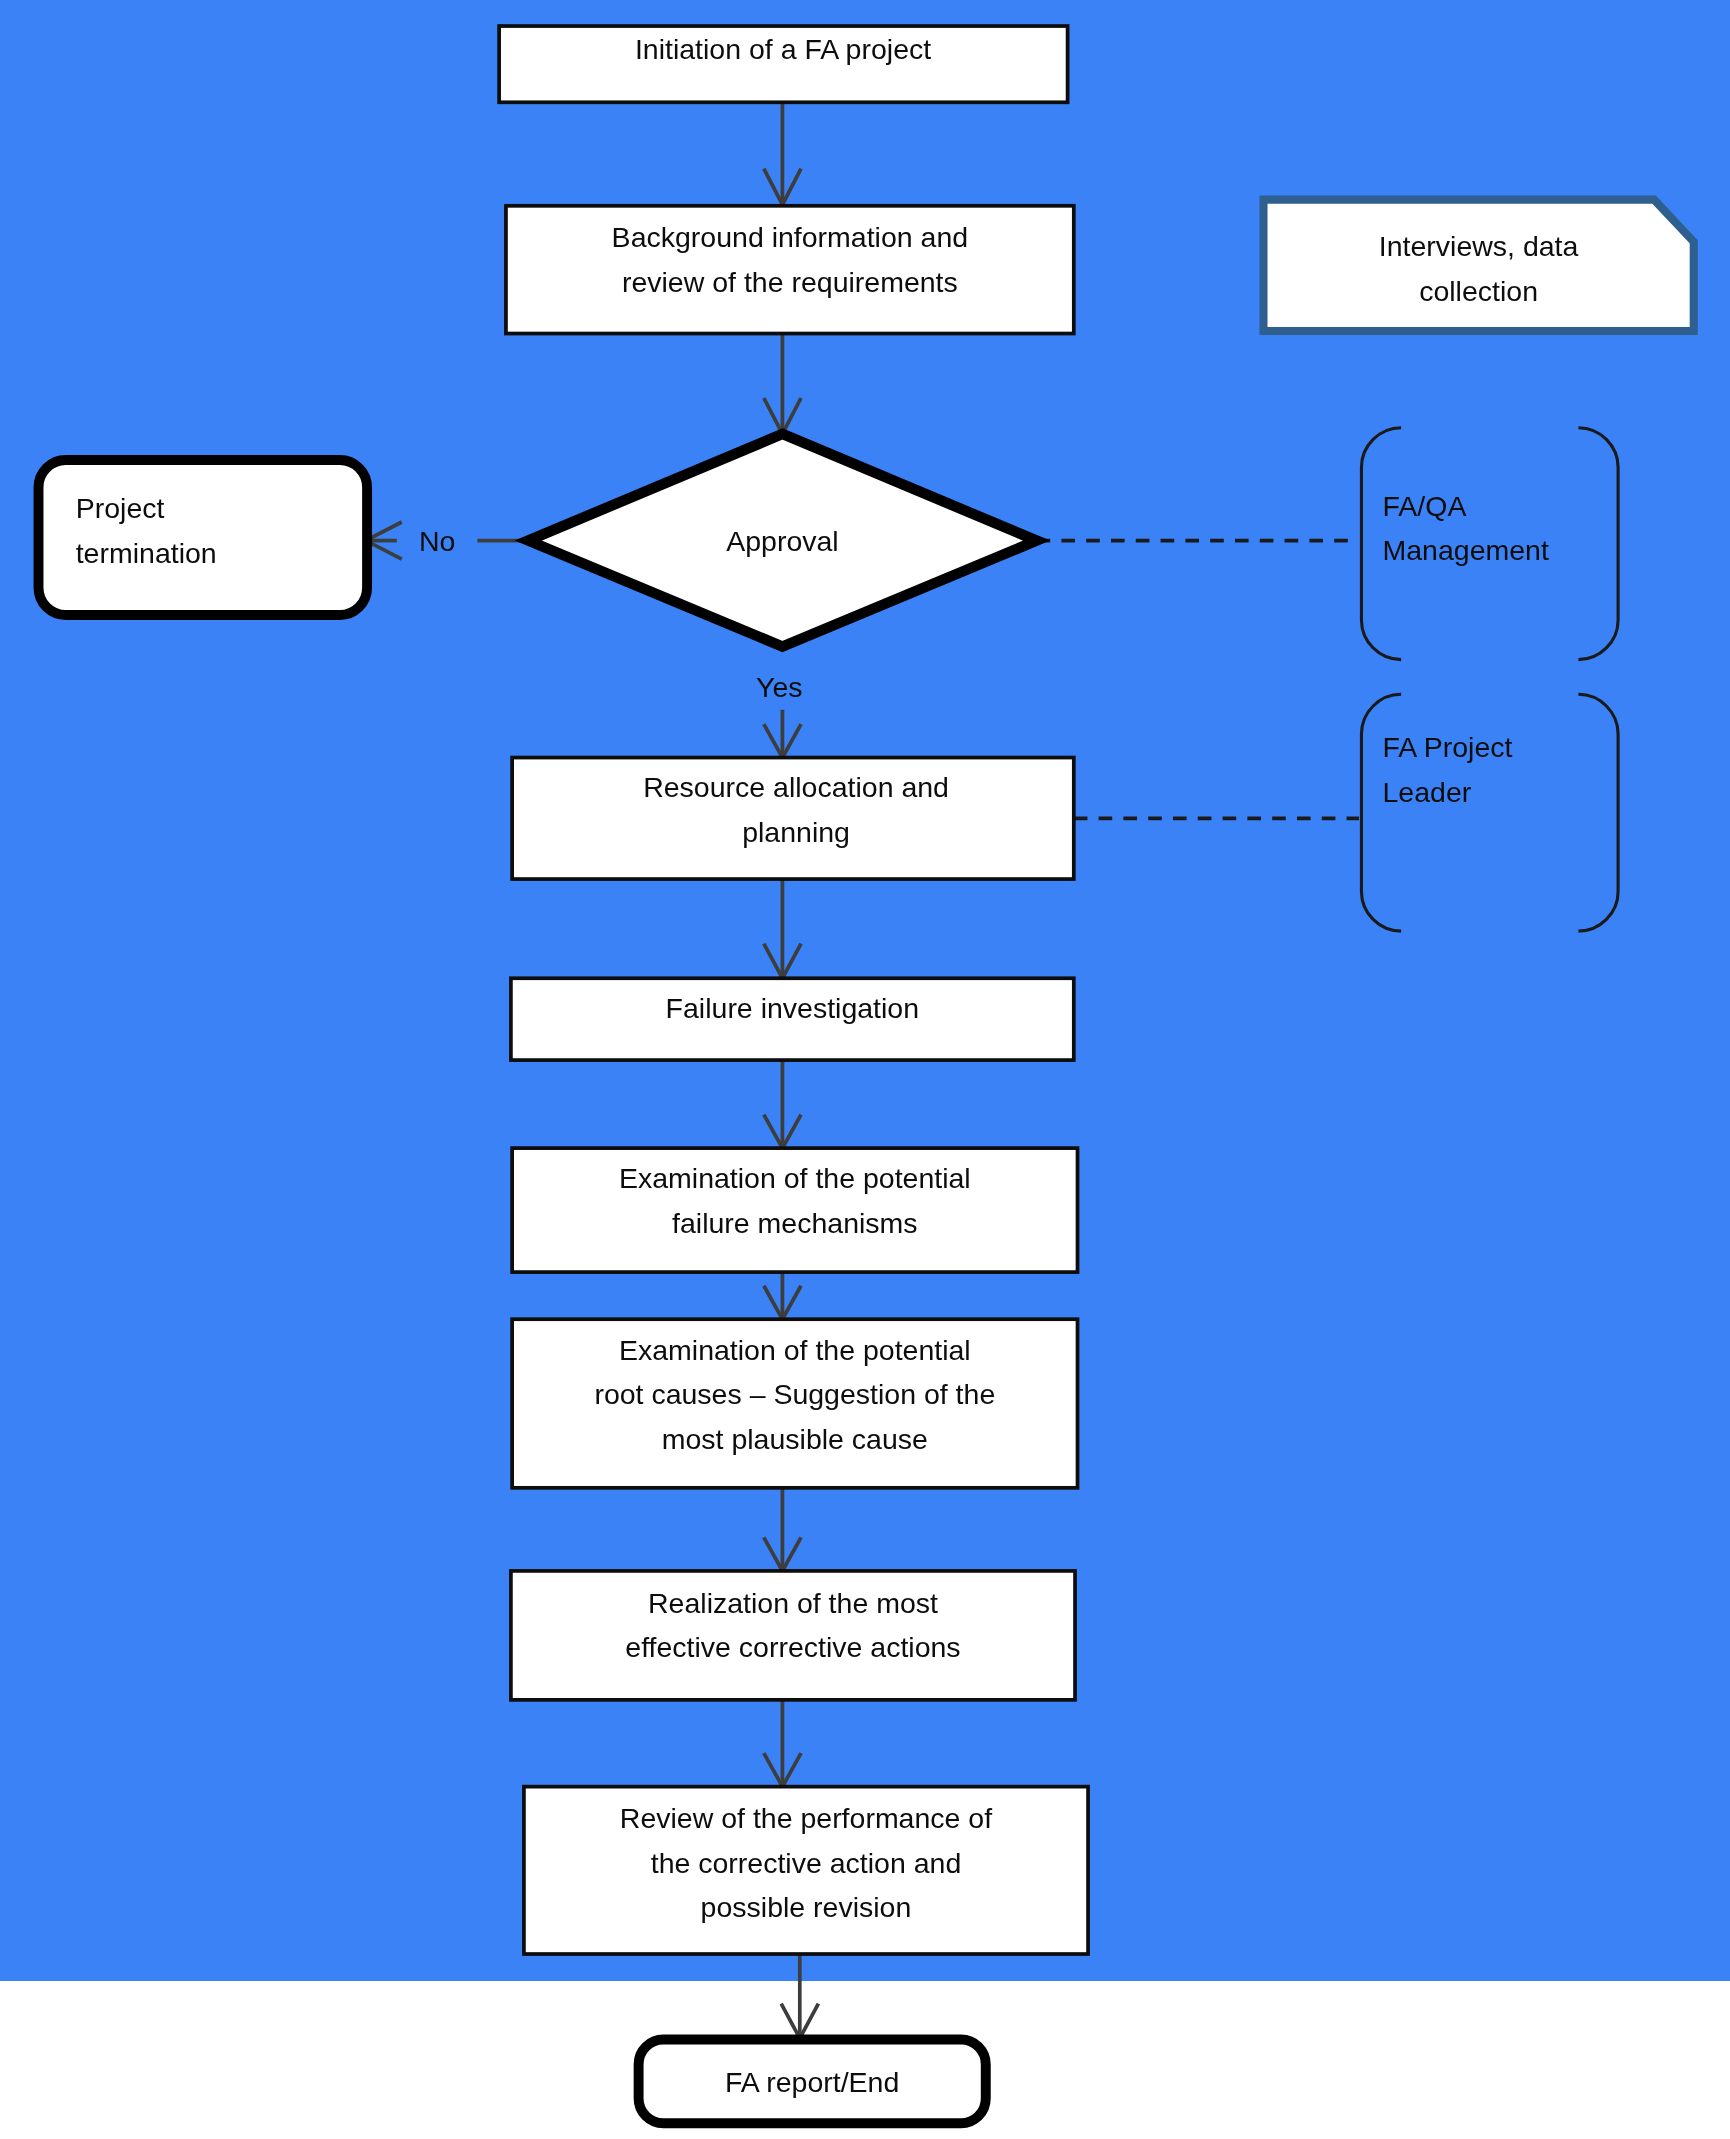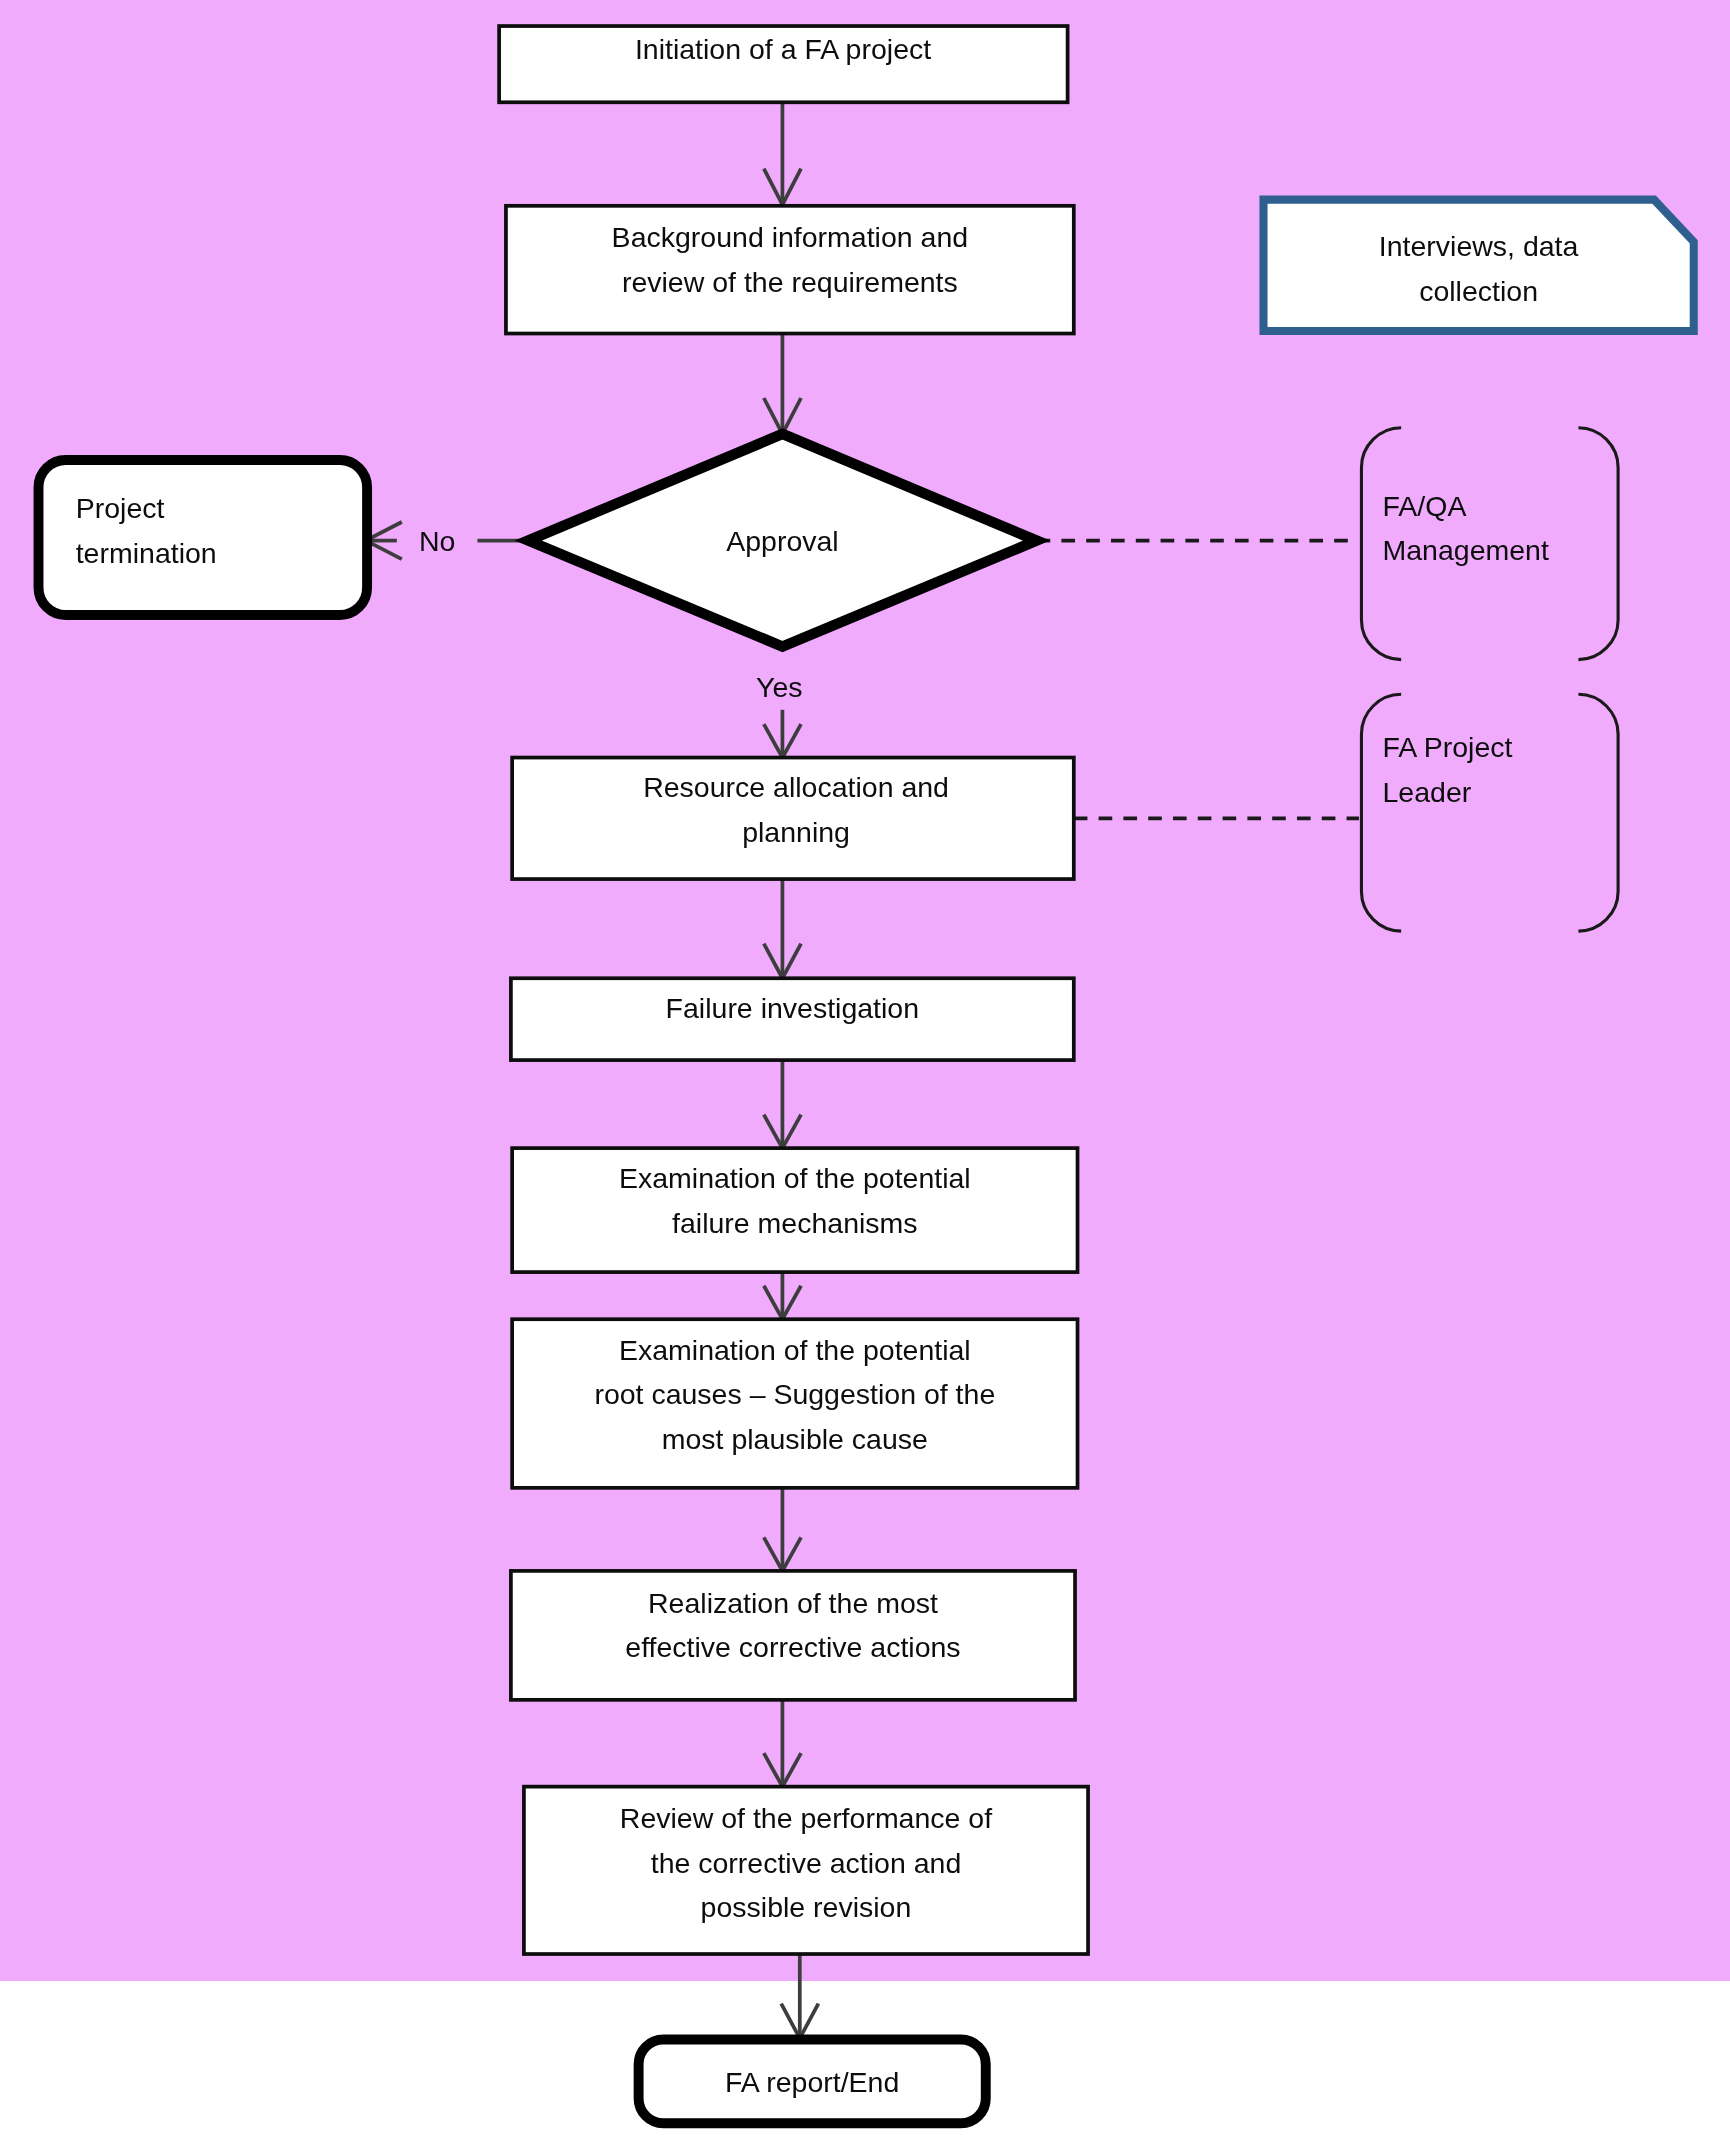--- a/index.html
+++ b/index.html
@@ -10,21 +10,21 @@
   body {
     width: 1731px;
     height: 2140px;
     font-family: "Liberation Sans", sans-serif;
     overflow: hidden;
   }
   #flow-root {
     position: relative;
     width: 1731px;
     height: 1981px;
-    background: #f0abfc;
+    background: #3b82f6;
   }
   #flow-svg {
     position: absolute;
     inset: 0;
     width: 1731px;
     height: 2140px;
     display: block;
   }
   .node-text {
     font-family: "Liberation Sans", sans-serif;

